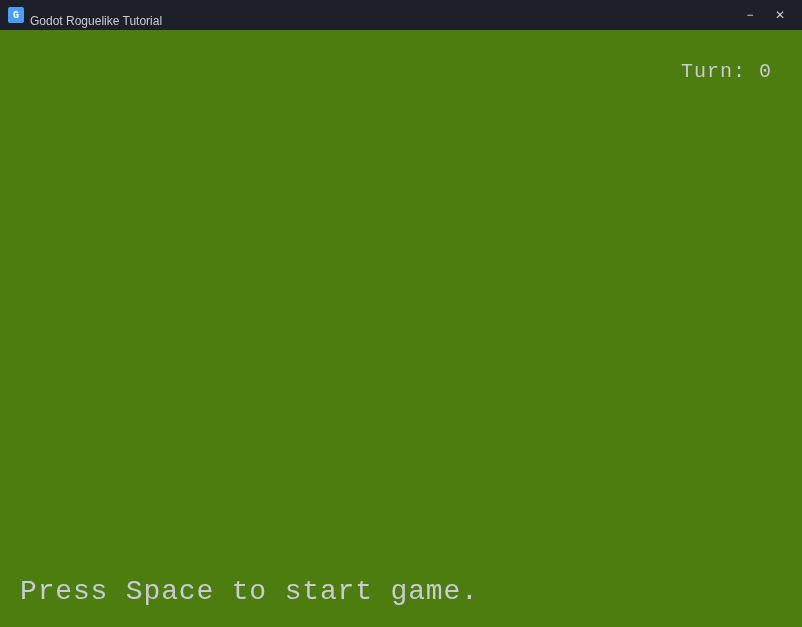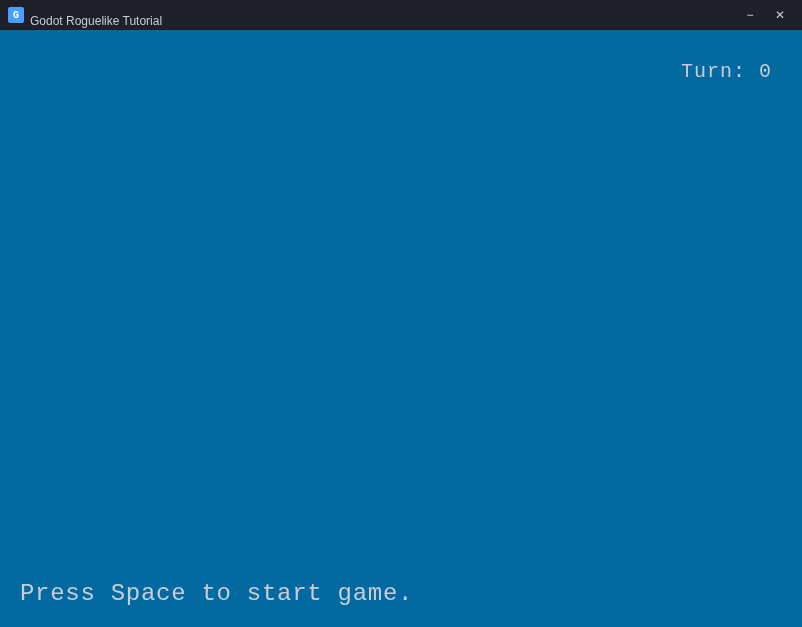--- a/index.html
+++ b/index.html
@@ -73,21 +73,21 @@
       cursor: pointer;
       display: flex;
       align-items: center;
       justify-content: center;
       font-family: 'Segoe UI', Arial, sans-serif;
     }
 
     
     .game-area {
       flex: 1;
-      background: #0369a1;
+      background: #4d7c0f;
       position: relative;
       display: flex;
       flex-direction: column;
       padding-left: 48px;
     }
 
     
     .turn-counter {
       position: absolute;
       top: 30px;
@@ -106,21 +106,21 @@
       right: 0;
       display: flex;
       align-items: center;
       justify-content: space-between;
       padding: 0 20px;
     }
 
     .press-space-text {
       color: #c8ccd4;
       font-family: 'Courier New', Courier, monospace;
-      font-size: 24px;
+      font-size: 28px;
       letter-spacing: 0.03em;
     }
 
     .rl-demo-text {
       color: #c8ccd4;
       font-family: 'Courier New', Courier, monospace;
       font-size: 20px;
       letter-spacing: 0.03em;
     }
   </style>

